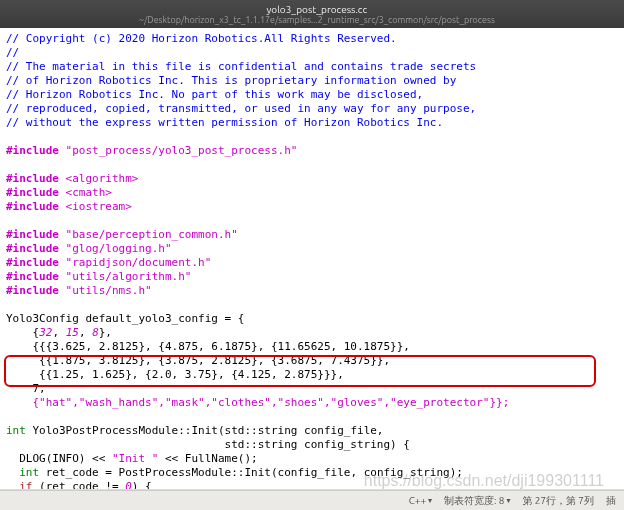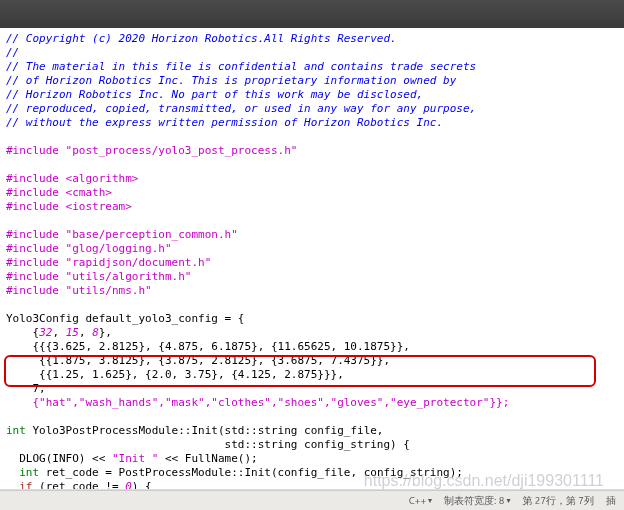--- a/index.html
+++ b/index.html
@@ -3,22 +3,22 @@
 <meta charset="utf-8">
 <style>
 * { margin: 0; padding: 0; box-sizing: border-box; }
 body { font-family: "Ubuntu", sans-serif; font-size: 12px; background: #f7f7f7; width: 624px; height: 510px; overflow: hidden; position: relative; }
 .titlebar { background: linear-gradient(#4a4a4a, #3a3a3a); height: 28px; display: flex; align-items: center; color: #ddd; font-size: 11px; padding: 0 6px; }
 .titlebar .btn { display: flex; align-items: center; gap: 3px; padding: 2px 6px; cursor: pointer; margin-top: 48px; }
 .titlebar .icon-svg { width: 14px; height: 14px; fill: #ccc; }
 .titlebar .title-center { flex: 1; text-align: center; color: #bbb; font-size: 10px; overflow: hidden; white-space: nowrap; }
 .titlebar .right { display: flex; align-items: center; gap: 4px; }
 .editor { background: #fff; font-family: "DejaVu Sans Mono", monospace; font-size: 11px; line-height: 14px; padding: 4px 6px; height: 462px; overflow: hidden; position: relative; white-space: pre; color: #000; }
-.c-comment { color: #0000ee; font-style: italic; }
-.c-pp { color: #c800c8; }
+.c-comment { color: #0000ee; }
+.c-pp { color: #c800c8; font-weight: bold; }
 .c-string { color: #c800c8; }
 .c-type { color: #008000; }
 .c-kw { color: #a52a2a; font-weight: normal; }
 .c-num { color: #c800c8; font-style: italic; }
 .redbox { position: absolute; border: 2px solid #d40000; border-radius: 6px; pointer-events: none; }
 .statusbar { position: absolute; bottom: 0; left: 0; right: 0; height: 20px; background: #eceae7; border-top: 1px solid #ccc; display: flex; align-items: center; justify-content: flex-end; font-size: 10px; color: #555; padding: 0 8px; gap: 12px; }
 .statusbar .seg { display: flex; align-items: center; gap: 2px; }
 .dd { font-size: 8px; }
 .watermark { position: absolute; right: 20px; bottom: 20px; color: rgba(120,120,120,0.35); font-size: 16px; font-family: sans-serif; pointer-events: none; }
 .cut-line { position: absolute; bottom: 20px; left: 0; right: 0; height: 1px; background: #ddd; }
@@ -28,20 +28,24 @@
 
 <div class="titlebar">
   <div class="btn">
     <span>打开(O)</span>
     <span class="dd">▼</span>
   </div>
   <div class="btn">
     <svg class="icon-svg" viewBox="0 0 16 16">
         <path d="M3 1h7l3 3v11H3z" fill="none" stroke="#ccc"></path>
       </svg>
+  </div>
+  <div class="title-center">
+    <div style="color:#eee">yolo3_post_process.cc</div>
+    <div style="font-size:9px;color:#999">~/Desktop/horizon_x3_tc_1.1.17e/samples...2_runtime_src/3_common/src/post_process</div>
   </div>
   <div class="right">
     <div class="btn">
       <span>保存(S)</span>
     </div>
     <div class="btn">
       <svg class="icon-svg" viewBox="0 0 16 16">
           <path d="M2 4h12M2 8h12M2 12h12" stroke="#ccc" stroke-width="1.5"></path>
         </svg>
     </div>

